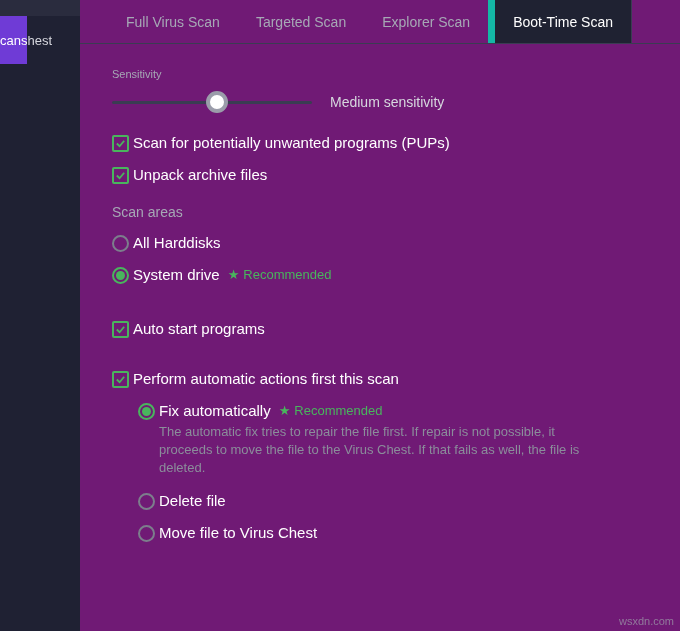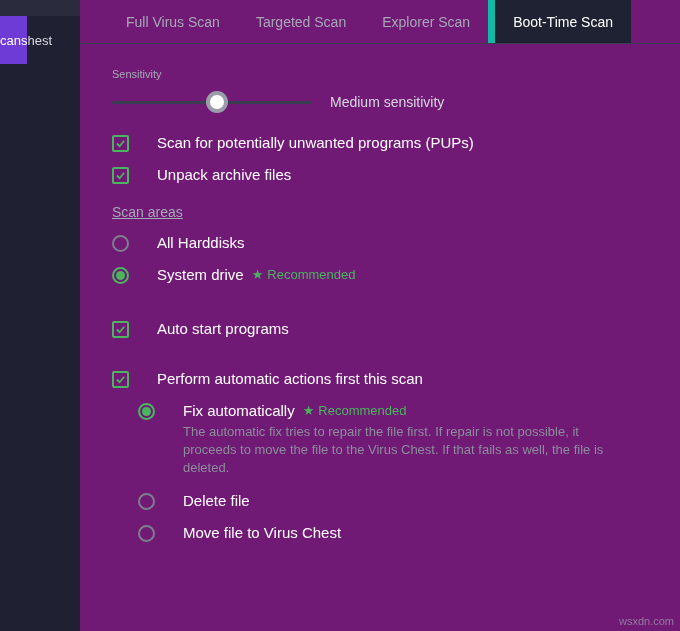--- a/index.html
+++ b/index.html
@@ -12,29 +12,29 @@
   .tabs { display: flex; border-bottom: 1px solid #3a3c52; height: 44px; padding-left: 28px; }
   .tab { padding: 0 18px; height: 100%; display: flex; align-items: center; color: #a6a8b5; font-size: 14px; cursor: pointer; }
   .tab.active { color: #fff; background: #1f2232; border-left:7px solid #14b8a6; border-right:1px solid #3a3c52; }
   .content { padding: 24px 32px 20px 32px; overflow: auto; flex: 1; }
   .label-grey { color: #a6a8b5; font-size: 11px; }
   .slider-wrap { display: flex; align-items: center; gap: 18px; margin: 14px 0 24px 0; }
   .slider { position: relative; width: 200px; height: 10px; }
   .slider-track { position: absolute; top: 4px; left: 0; right: 0; height: 3px; background: #3a3c52; border-radius: 2px; }
   .slider-knob { position: absolute; top: -6px; left: 94px; width: 22px; height: 22px; border-radius: 50%; background: #fff; border: 4px solid #9b9daa; }
   .slider-value { color: #d6d7de; font-size: 14px; }
-  .row { display: flex; align-items: flex-start; gap: 28px; margin-bottom: 14px; }
+  .row { display: flex; align-items: flex-start; gap: 4px; margin-bottom: 14px; }
   .row.subindent { margin-left: 26px; }
   .chk { width: 17px; height: 17px; border: 2px solid #49b55d; border-radius: 2px; display: flex; align-items: center; justify-content: center; flex: none; cursor: pointer; margin-top: 1px; }
   .chk svg { display: block; }
   .radio { width: 17px; height: 17px; border: 2px solid #7c7e8c; border-radius: 50%; flex: none; cursor: pointer; margin-top: 1px; display:flex; align-items:center; justify-content:center; }
   .radio.sel { border-color: #49b55d; }
   .radio.sel::after { content: ""; width: 9px; height: 9px; background: #49b55d; border-radius: 50%; }
   .opt-label { color: #fff; font-size: 15px; }
-  .section-title { color: #a6a8b5; font-size: 14px; margin: 20px 0 14px 0; text-decoration: underline; }
+  .section-title { color: #a6a8b5; font-size: 14px; margin: 20px 0 14px 0; }
   .reco { color: #49b55d; font-size: 13px; display: inline-flex; align-items: center; gap: 4px; margin-left: 8px; }
   .star { color: #49b55d; }
   .desc { color: #8b8d9b; font-size: 13px; line-height: 1.4; margin-top: 4px; max-width: 450px; }
   .inline { display:flex; align-items:center; }
   .watermark { position: absolute; right: 6px; bottom: 4px; color: #9fa1ac; font-size: 11px; opacity: .7; text-align: center; }
 </style>
 </head>
 <body>
 
 <div class="app">

